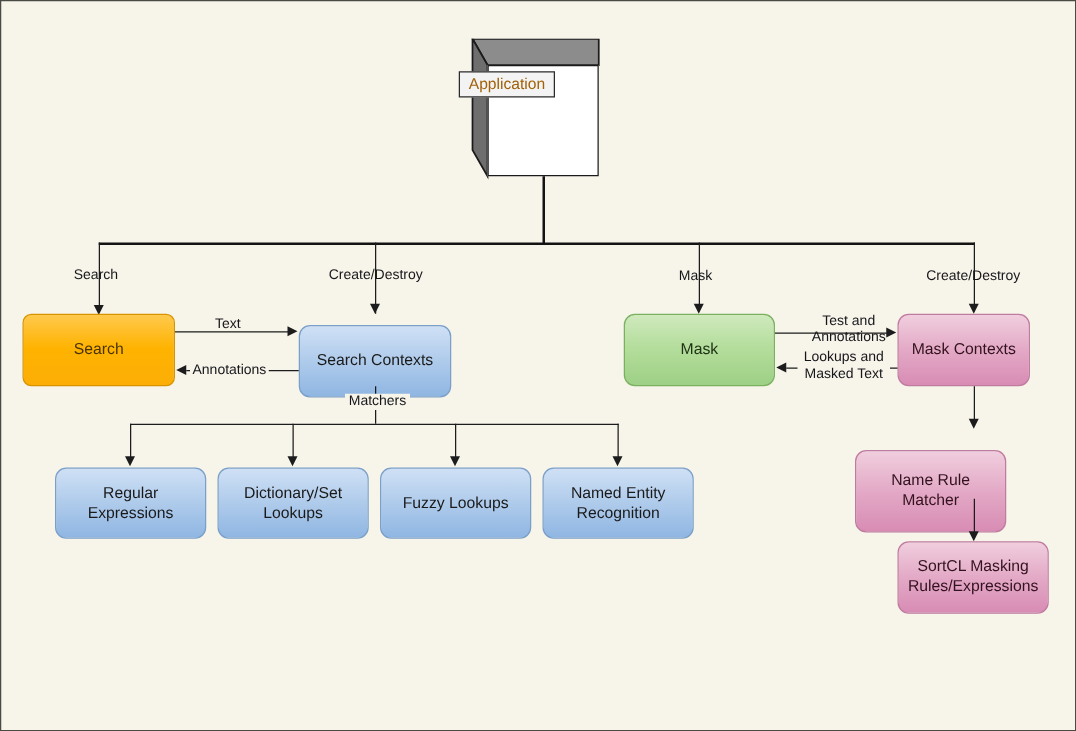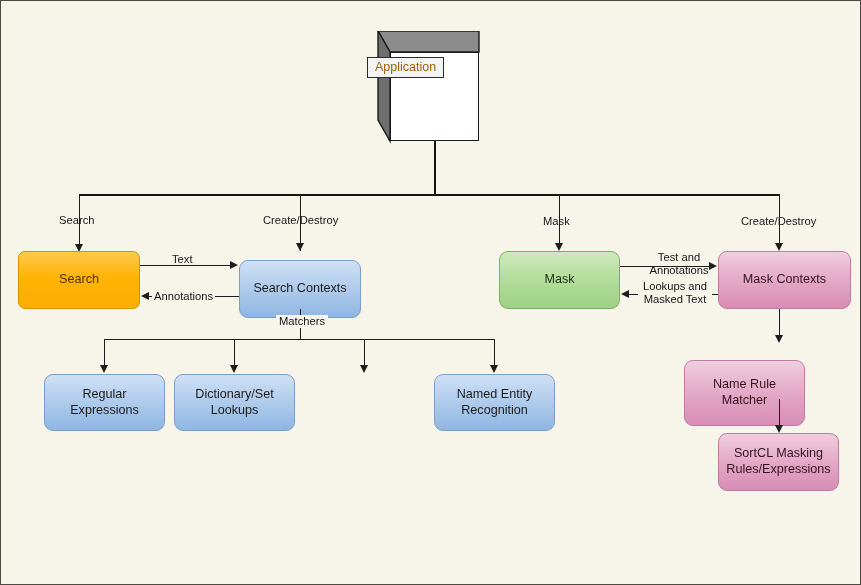--- a/index.html
+++ b/index.html
@@ -151,25 +151,26 @@
   <div class="arrowhead down" style="left:228.5px;top:364px;"></div>
 
   <div class="ln v" style="left:363px;top:338px;height:28px;"></div>
   <div class="arrowhead down" style="left:358.5px;top:364px;"></div>
 
   <div class="ln v" style="left:493px;top:338px;height:28px;"></div>
   <div class="arrowhead down" style="left:488.5px;top:364px;"></div>
 
   <div class="node blue" style="left:43px;top:373px;width:121px;height:57px;">Regular Expressions</div>
   <div class="node blue" style="left:173px;top:373px;width:121px;height:57px;">Dictionary/Set Lookups</div>
+  <div class="node blue" style="left:303px;top:373px;width:121px;height:57px;">Fuzzy Lookups</div>
   <div class="node blue" style="left:433px;top:373px;width:121px;height:57px;">Named Entity Recognition</div>
 
   <div class="node green" style="left:498px;top:250px;width:121px;height:58px;">Mask</div>
 
-  <div class="node pink" style="left:717px;top:250px;width:133px;height:58px;">Mask Contexts</div>
+  <div class="node pink" style="left:717px;top:250px;width:106px;height:58px;">Mask Contexts</div>
 
   <div class="ln h" style="left:619px;top:265px;width:90px;"></div>
   <div class="arrowhead right" style="left:708px;top:260.8px;"></div>
   <div class="edge-label two" style="left:641px;top:250px;">Test and Annotations</div>
 
   <div class="ln h" style="left:628px;top:293px;width:89px;"></div>
   <div class="arrowhead left" style="left:620px;top:288.8px;"></div>
   <div class="edge-label two" style="left:637px;top:279px;background:#f7f4ea;">Lookups and Masked Text</div>
 
   <div class="ln v" style="left:778px;top:308px;height:29px;"></div>

